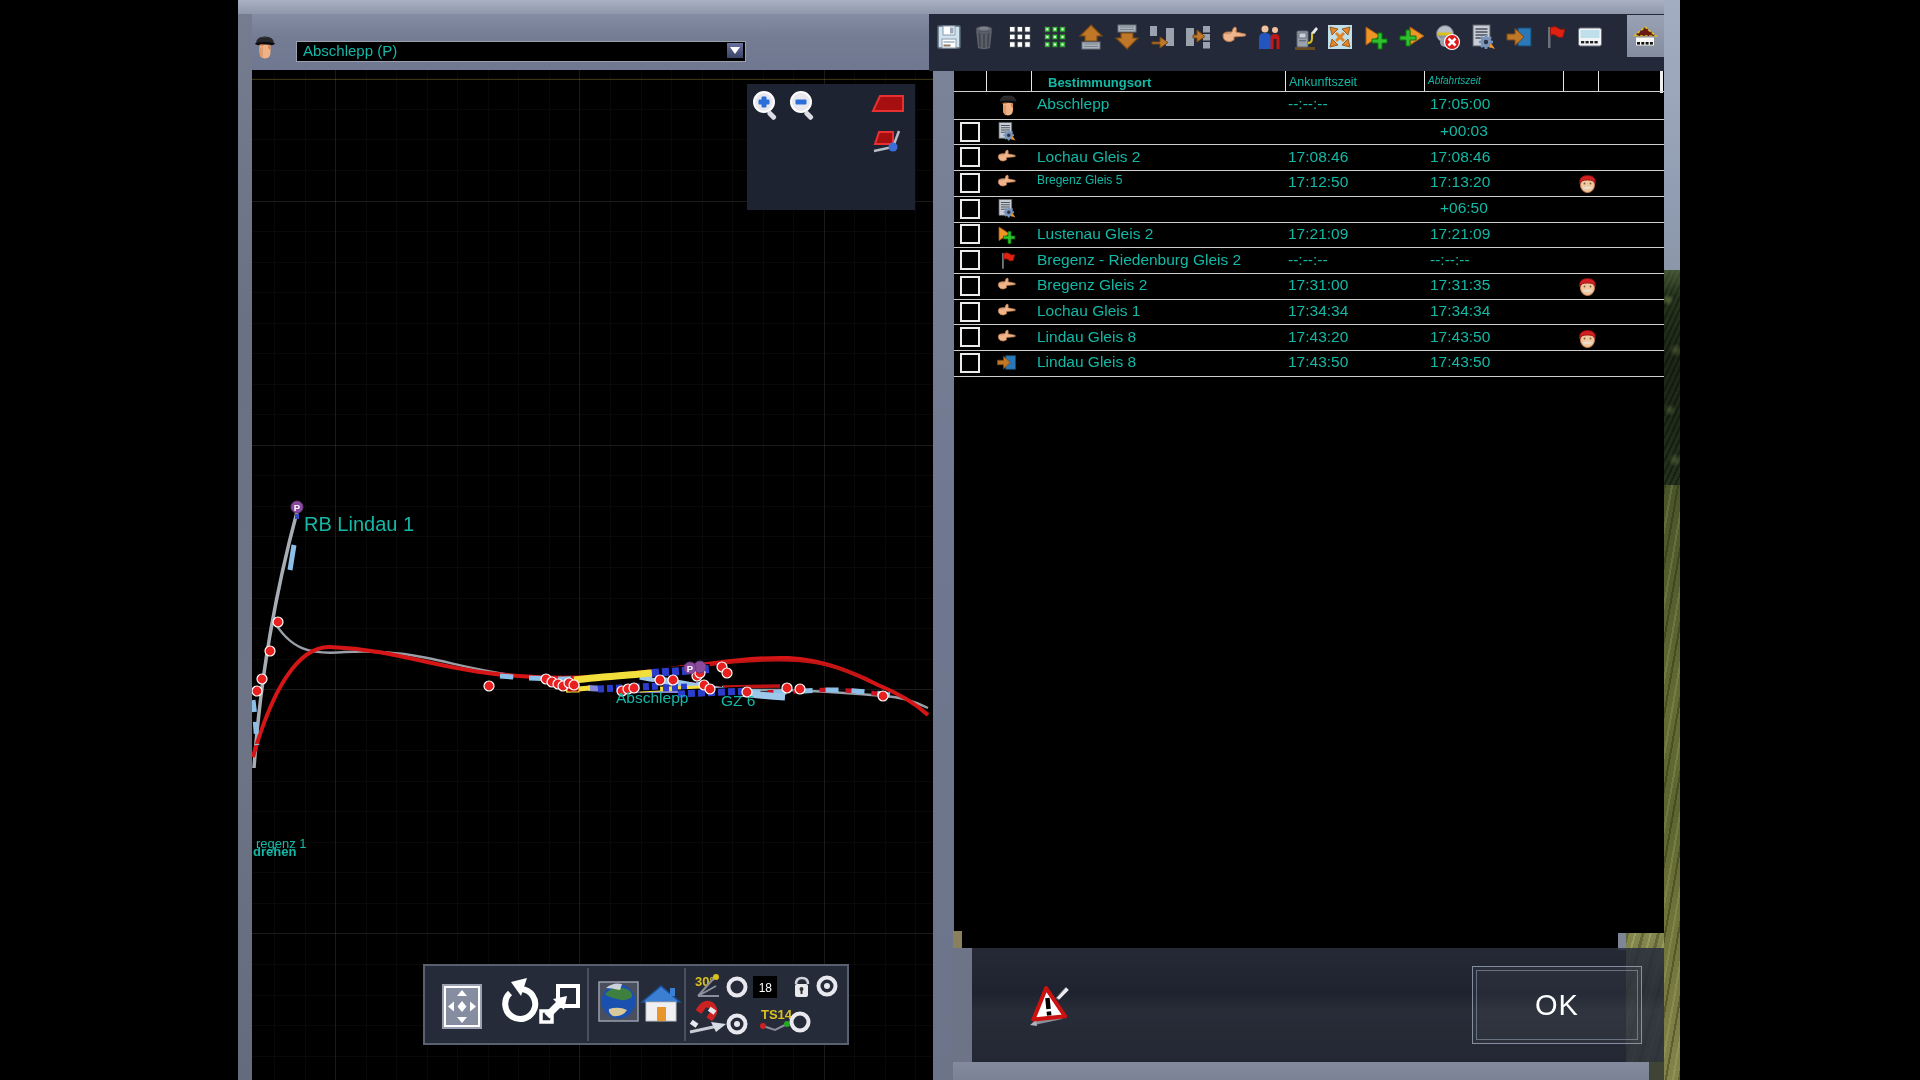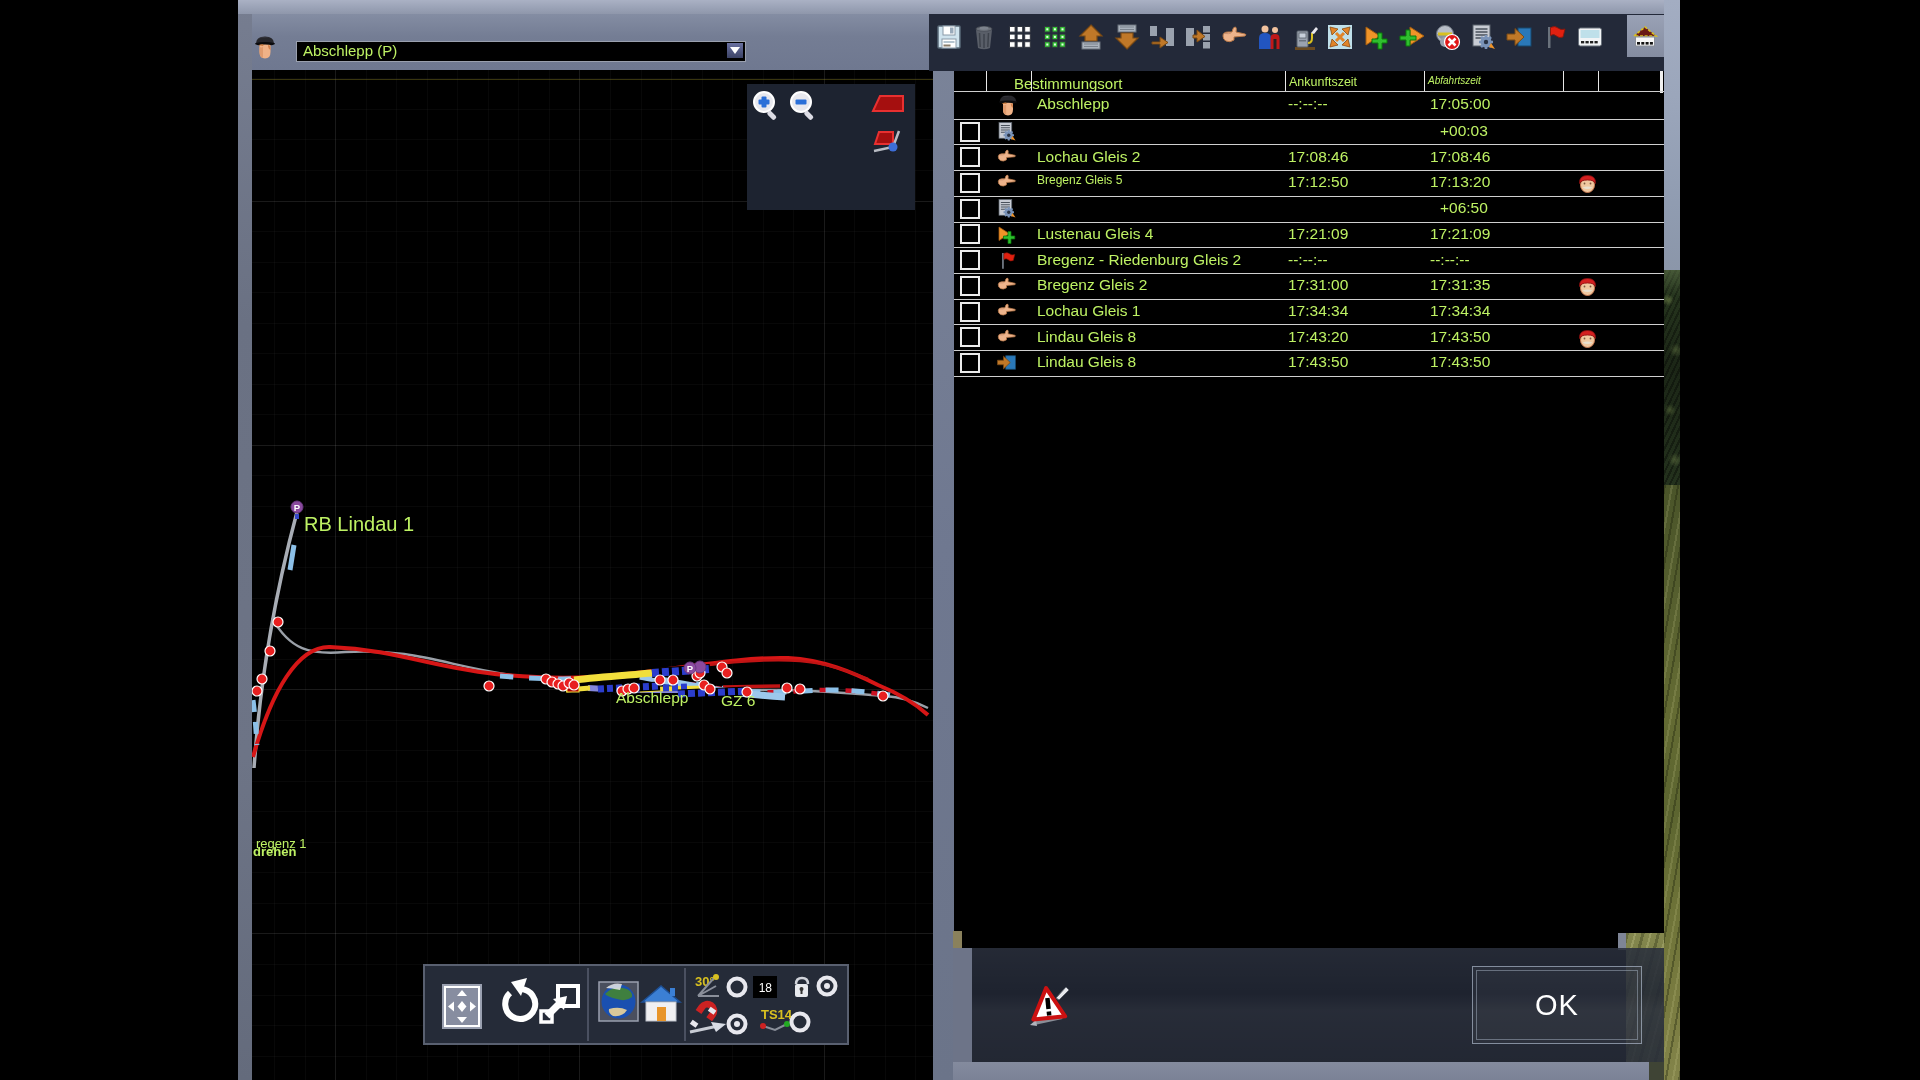--- a/index.html
+++ b/index.html
@@ -1,17 +1,17 @@
 <!DOCTYPE html>
 <html><head><meta charset="utf-8">
 <style>
   html,body{margin:0;padding:0;background:#000;width:1920px;height:1080px;overflow:hidden;}
   body{font-family:"Liberation Sans",sans-serif;position:relative;}
   .abs{position:absolute;}
-  .txt{color:#bef264;white-space:nowrap;text-align:center;}
+  .txt{color:#14b8a6;white-space:nowrap;text-align:center;}
 </style></head><body>
 <div class="abs" style="left:238px;top:0;width:14px;height:1080px;background:linear-gradient(180deg,#767d90,#6a7183 30%,#6d7486 70%,#646b7c);"></div>
 <div class="abs" style="left:238px;top:0;width:1426px;height:14px;background:linear-gradient(180deg,#aab1c4,#99a1b5 60%,#8f97ab);"></div>
 <div class="abs" style="left:252px;top:14px;width:681px;height:56px;background:linear-gradient(180deg,#848da3,#747d94 40%,#6f7890);"></div>
 <div class="abs" style="left:933px;top:14px;width:21px;height:1066px;background:linear-gradient(180deg,#7b8499,#6f7890 50%,#6b7489);"></div>
 <div class="abs" style="left:252px;top:70px;width:681px;height:1010px;background-color:#000;"></div>
 <svg class="abs" style="left:252px;top:70px;" width="681" height="1010" viewBox="0 0 681 1010" shape-rendering="crispEdges">
     <line x1="22.5" y1="0" x2="22.5" y2="1010" stroke="#fff" stroke-opacity="0.03" stroke-width="1"></line>
     <line x1="53.0" y1="0" x2="53.0" y2="1010" stroke="#fff" stroke-opacity="0.03" stroke-width="1"></line>
     <line x1="83.6" y1="0" x2="83.6" y2="1010" stroke="#fff" stroke-opacity="0.1" stroke-width="1"></line>
@@ -398,21 +398,21 @@
       <path d="M3 13 L14 4 L25 13 Z" fill="#6a1a14" stroke="#d8c020" stroke-width="1.6" stroke-dasharray="3 1.6"></path>
 <rect x="4.5" y="14" width="19" height="9" fill="#f8f8f8" stroke="#8a8f98" stroke-width="1"></rect>
 <g fill="#111">
         <rect x="6" y="19" width="3" height="2.6"></rect>
         <rect x="10.3" y="19" width="3" height="2.6"></rect>
         <rect x="14.6" y="19" width="3" height="2.6"></rect>
         <rect x="18.9" y="19" width="3" height="2.6"></rect>
       </g>
     </svg></div>
 <div class="abs" style="left:954px;top:71px;width:710px;height:862px;background:#000;"></div>
-<div class="abs txt" style="left:1014px;top:75px;font-size:15px;">Bestimmungsort</div>
+<div class="abs txt" style="left:1048px;top:75px;font-size:13px;font-weight:bold;">Bestimmungsort</div>
 <div class="abs txt" style="left:1289px;top:75px;font-size:12.5px;">Ankunftszeit</div>
 <div class="abs txt" style="left:1428px;top:75px;font-size:10px;font-style:italic;">Abfahrtszeit</div>
 <div class="abs" style="left:986px;top:71px;width:1px;height:20px;background:#e8e8e8;"></div>
 <div class="abs" style="left:1031px;top:71px;width:1px;height:20px;background:#e8e8e8;"></div>
 <div class="abs" style="left:1285px;top:71px;width:1px;height:20px;background:#e8e8e8;"></div>
 <div class="abs" style="left:1424px;top:71px;width:1px;height:20px;background:#e8e8e8;"></div>
 <div class="abs" style="left:1563px;top:71px;width:1px;height:20px;background:#e8e8e8;"></div>
 <div class="abs" style="left:1598px;top:71px;width:1px;height:20px;background:#e8e8e8;"></div>
 <div class="abs" style="left:1660px;top:71px;width:3px;height:22px;background:#f0f0f0;"></div>
 <div class="abs" style="left:954px;top:91px;width:710px;height:1px;background:#cfcfcf;"></div>
@@ -488,21 +488,21 @@
       </g>
 <circle cx="17" cy="19" r="2.2" fill="#2a3344"></circle>
 <path d="M20 24 L26 26 L22 20 Z" fill="#f09428"></path>
     </svg></div>
 <div class="abs txt" style="left:1440px;top:199.2px;font-size:15.5px;">+06:50</div>
 <div class="abs" style="left:960px;top:224.3px;width:16px;height:16px;border:2px solid #ececec;"></div>
 <div class="abs" style="left:996px;top:223.8px;width:21px;height:21px;"><svg width="21" height="21" viewBox="0 0 28 28">
       <path d="M4 4 L18 13 L4 22 Z" fill="#f09428" stroke="#a05a10" stroke-width="1"></path>
 <path d="M13 16 L19 16 L19 10 L23 10 L23 16 L28 16 L28 20 L23 20 L23 26 L19 26 L19 20 L13 20 Z" fill="#2fbf2f" stroke="#0a7a0a" stroke-width="1" transform="translate(-3,0)"></path>
     </svg></div>
-<div class="abs txt" style="left:1037px;top:224.8px;font-size:15.5px;">Lustenau Gleis 4</div>
+<div class="abs txt" style="left:1037px;top:224.8px;font-size:15.5px;">Lustenau Gleis 2</div>
 <div class="abs txt" style="left:1288px;top:224.8px;font-size:15.5px;">17:21:09</div>
 <div class="abs txt" style="left:1430px;top:224.8px;font-size:15.5px;">17:21:09</div>
 <div class="abs" style="left:960px;top:250.0px;width:16px;height:16px;border:2px solid #ececec;"></div>
 <div class="abs" style="left:996px;top:249.5px;width:21px;height:21px;"><svg width="21" height="21" viewBox="0 0 28 28">
       <rect x="8" y="4" width="2.5" height="21" fill="#6a727c"></rect>
 <path d="M10.5 4.5 Q15 2.5 18 5 Q21 7.5 25 6 L23 14 Q19 15.5 16.5 13 Q13.5 10.5 10.5 12.5 Z" fill="#e02010" stroke="#8a1408" stroke-width="0.8"></path>
     </svg></div>
 <div class="abs txt" style="left:1037px;top:250.5px;font-size:15.5px;">Bregenz - Riedenburg Gleis 2</div>
 <div class="abs txt" style="left:1288px;top:250.5px;font-size:15.5px;">--:--:--</div>
 <div class="abs txt" style="left:1430px;top:250.5px;font-size:15.5px;">--:--:--</div>

